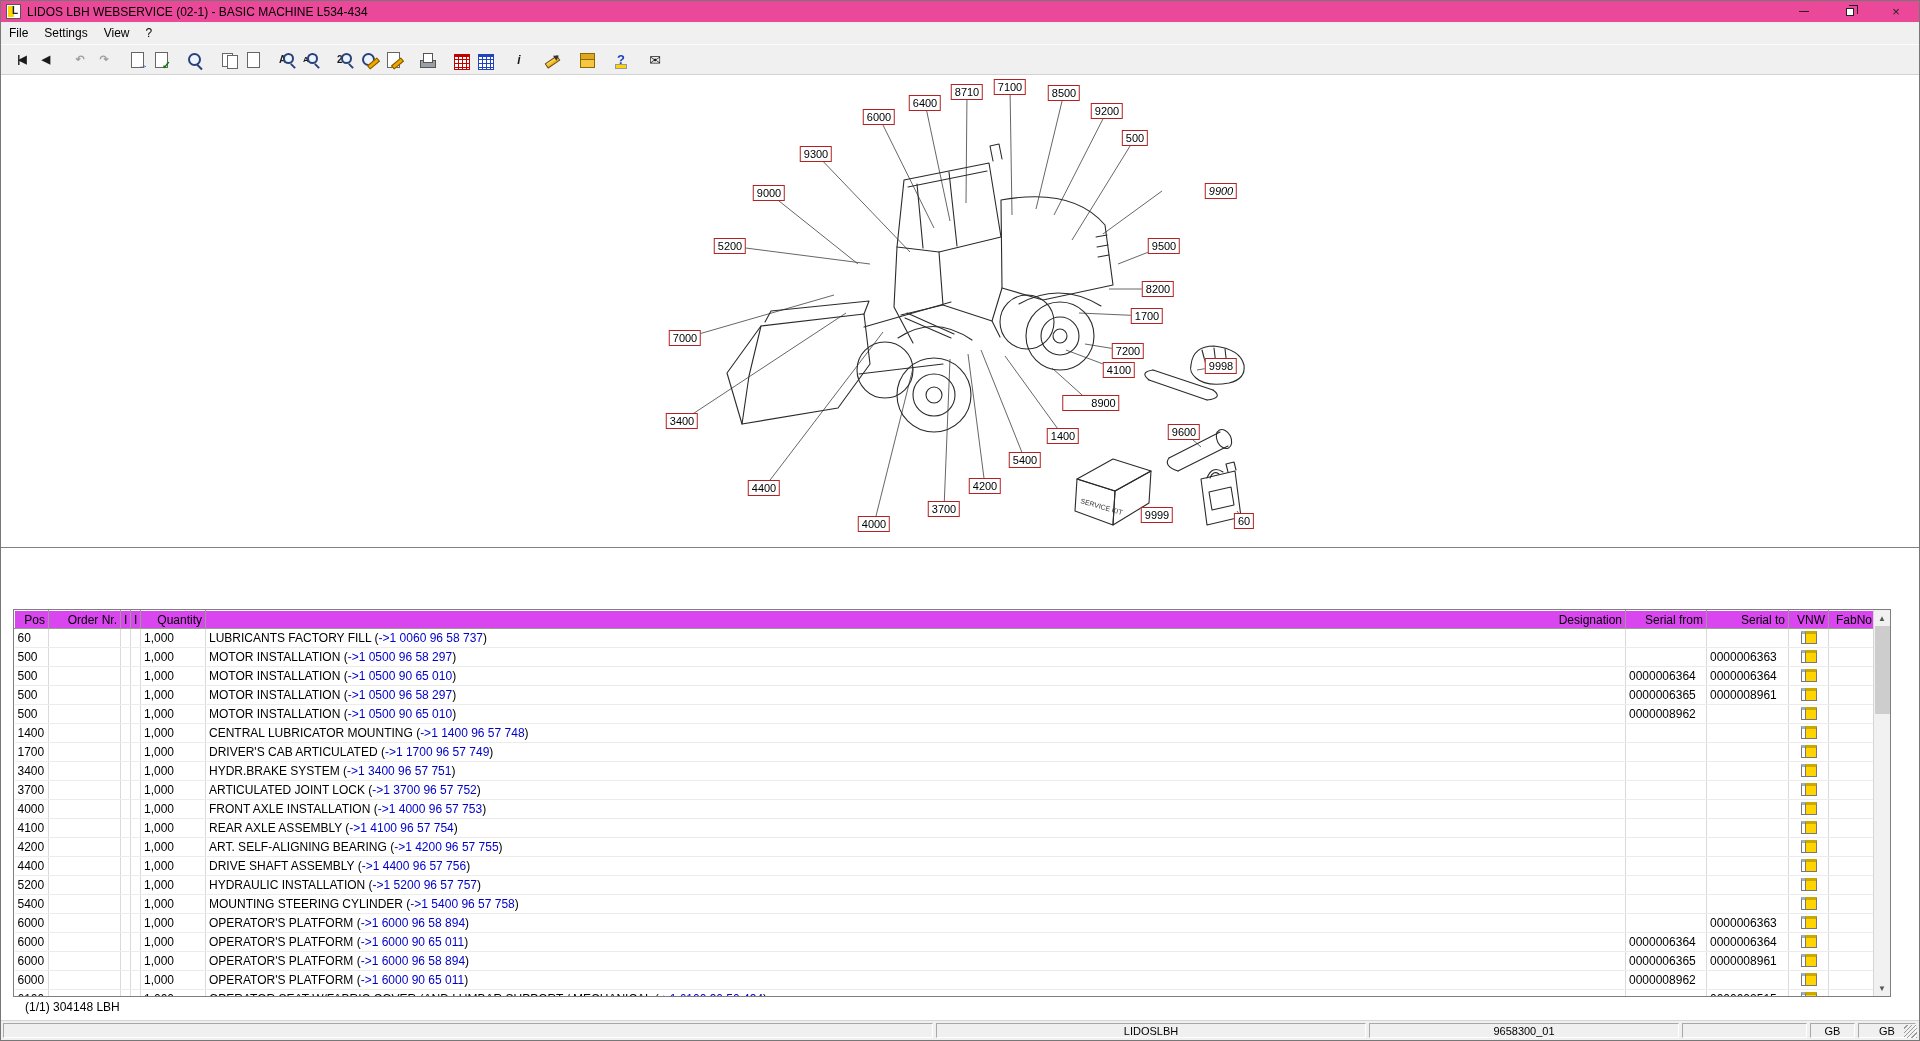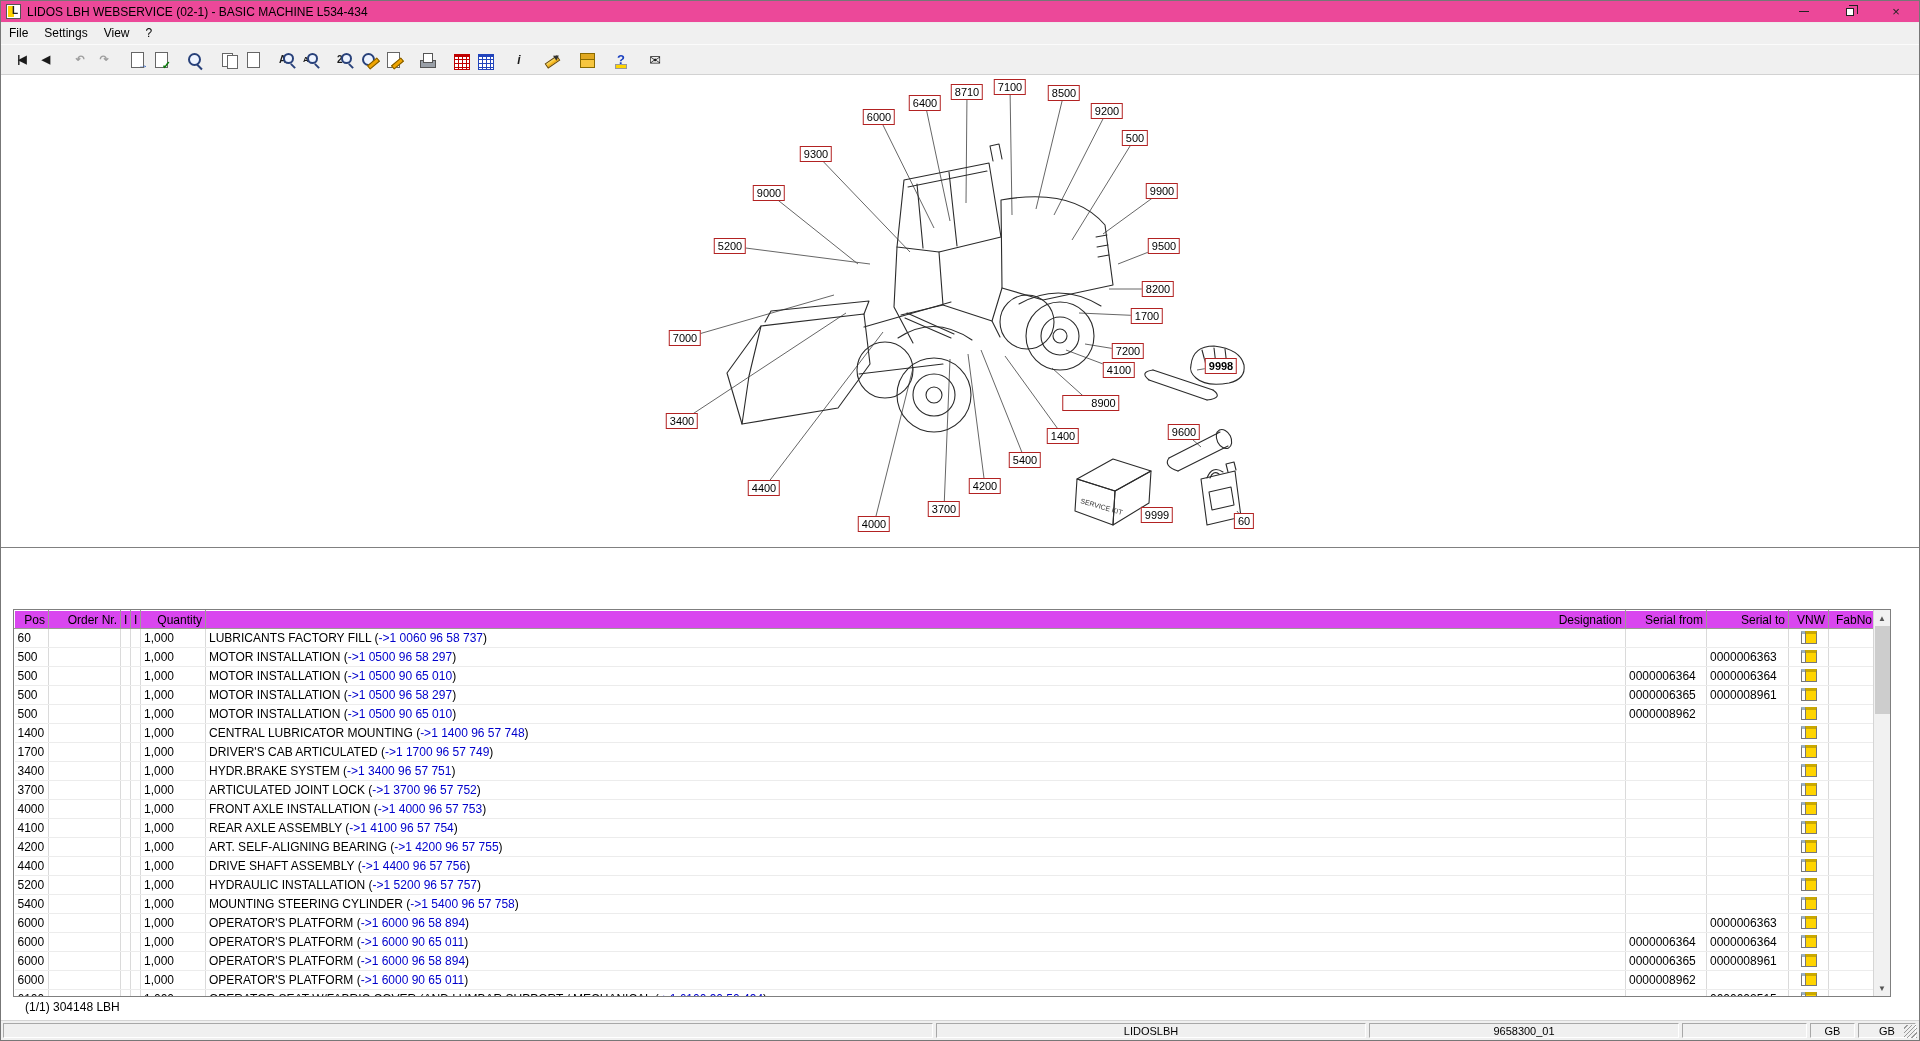--- a/index.html
+++ b/index.html
@@ -296,28 +296,28 @@
     </svg>
   <div class="callout" style="left: 1009px; top: 12px; text-align: right;">7100</div>
       <div class="callout" style="left: 966px; top: 17px;">8710</div>
       <div class="callout" style="left: 1063px; top: 18px;">8500</div>
       <div class="callout" style="left: 924px; top: 28px;">6400</div>
       <div class="callout" style="left: 1106px; top: 36px;">9200</div>
       <div class="callout" style="left: 878px; top: 42px;">6000</div>
       <div class="callout" style="left: 1134px; top: 63px;">500</div>
       <div class="callout" style="left: 815px; top: 79px;">9300</div>
       <div class="callout" style="left: 768px; top: 118px;">9000</div>
-      <div class="callout" style="left: 1161px; top: 116px;">9900</div>
+      <div class="callout" style="left: 1220px; top: 116px; font-style: italic;">9900</div>
       <div class="callout" style="left: 729px; top: 171px;">5200</div>
       <div class="callout" style="left: 1163px; top: 171px; text-align: center;">9500</div>
       <div class="callout" style="left: 1157px; top: 214px;">8200</div>
       <div class="callout" style="left: 1146px; top: 241px;">1700</div>
       <div class="callout" style="left: 684px; top: 263px;">7000</div>
       <div class="callout" style="left: 1127px; top: 276px;">7200</div>
-      <div class="callout" style="left: 1220px; top: 291px; font-weight: bold;">9998</div>
+      <div class="callout" style="left: 1220px; top: 291px;">9998</div>
       <div class="callout" style="left: 1118px; top: 295px;">4100</div>
       <div class="callout" style="left: 1090px; top: 328px; padding-left: 28px;">8900</div>
       <div class="callout" style="left: 681px; top: 346px;">3400</div>
       <div class="callout" style="left: 1062px; top: 361px;">1400</div>
       <div class="callout" style="left: 1183px; top: 357px;">9600</div>
       <div class="callout" style="left: 1024px; top: 385px;">5400</div>
       <div class="callout" style="left: 763px; top: 413px;">4400</div>
       <div class="callout" style="left: 984px; top: 411px;">4200</div>
       <div class="callout" style="left: 943px; top: 434px;">3700</div>
       <div class="callout" style="left: 873px; top: 449px;">4000</div>

